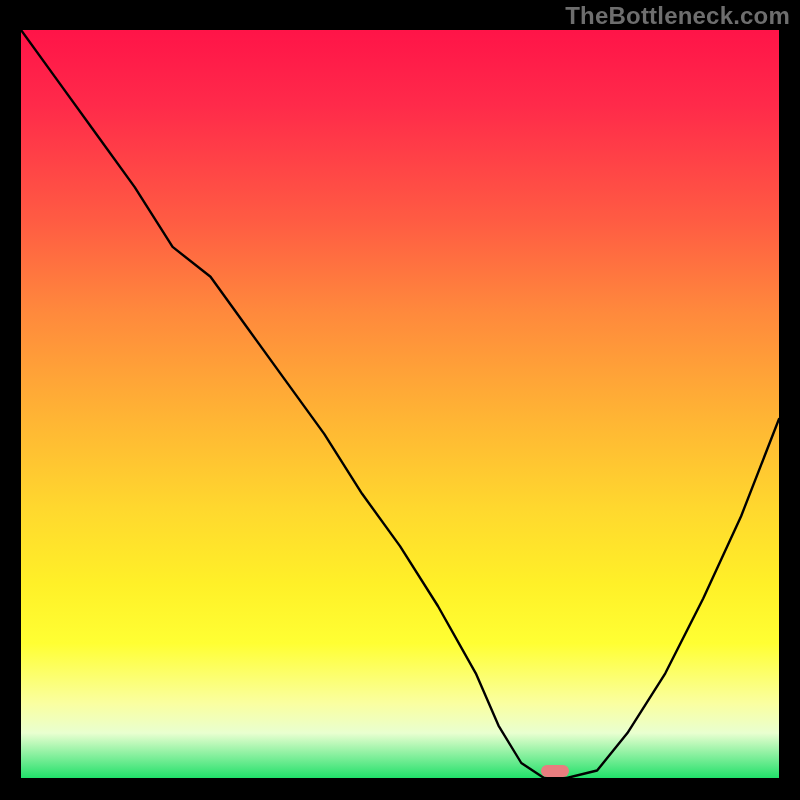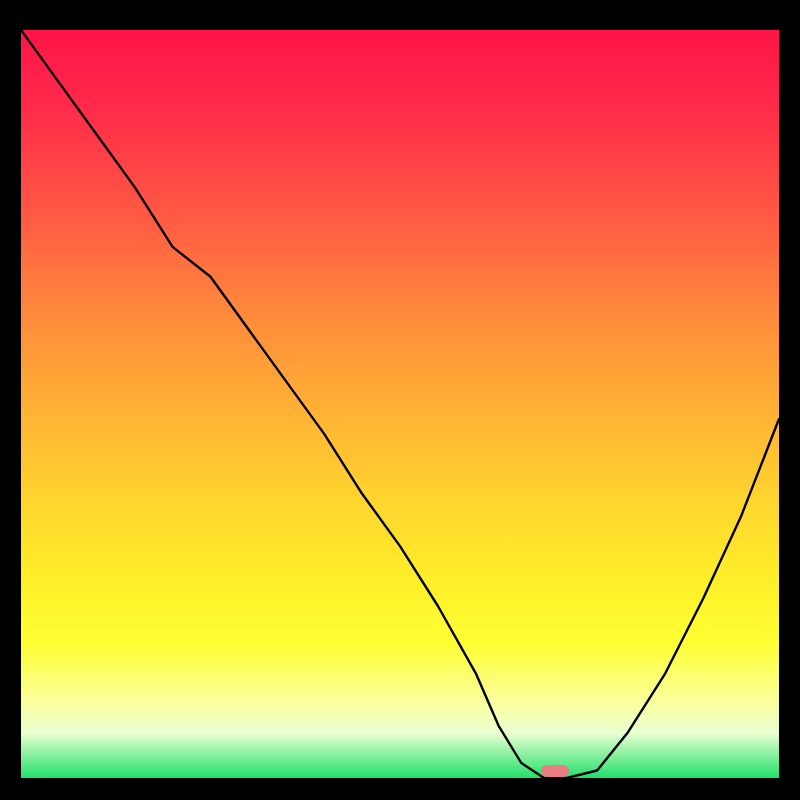--- a/index.html
+++ b/index.html
@@ -62,20 +62,21 @@
     height: 12px;
     border-radius: 6px;
     background: #e97d7f;
     z-index: 3;
   }
 </style>
 </head>
 <body>
 
 <div class="frame">
+  <div class="watermark">TheBottleneck.com</div>
 
   <div class="plot">
     <svg class="curve" viewBox="0 0 758 748" preserveAspectRatio="none">
       <path d="M0.0 0.0 L37.9 52.4 L75.8 104.7 L113.7 157.1 L151.6 216.9 L189.5 246.8 L227.4 299.2 L265.3 351.6 L303.2 403.9 L341.1 463.8 L379.0 516.1 L416.9 576.0 L454.8 643.3 L477.5 695.6 L500.3 733.0 L523.0 748.0 L545.8 748.0 L576.1 740.5 L606.4 703.1 L644.3 643.3 L682.2 568.5 L720.1 486.2 L758.0 389.0" fill="none" stroke="#000" stroke-width="2.4" stroke-linecap="round" stroke-linejoin="round"></path>
     </svg>
     <div class="marker" style="left: 520.39px; top: 734.52px;"></div>
   </div>
 </div>
 
 </body></html>

